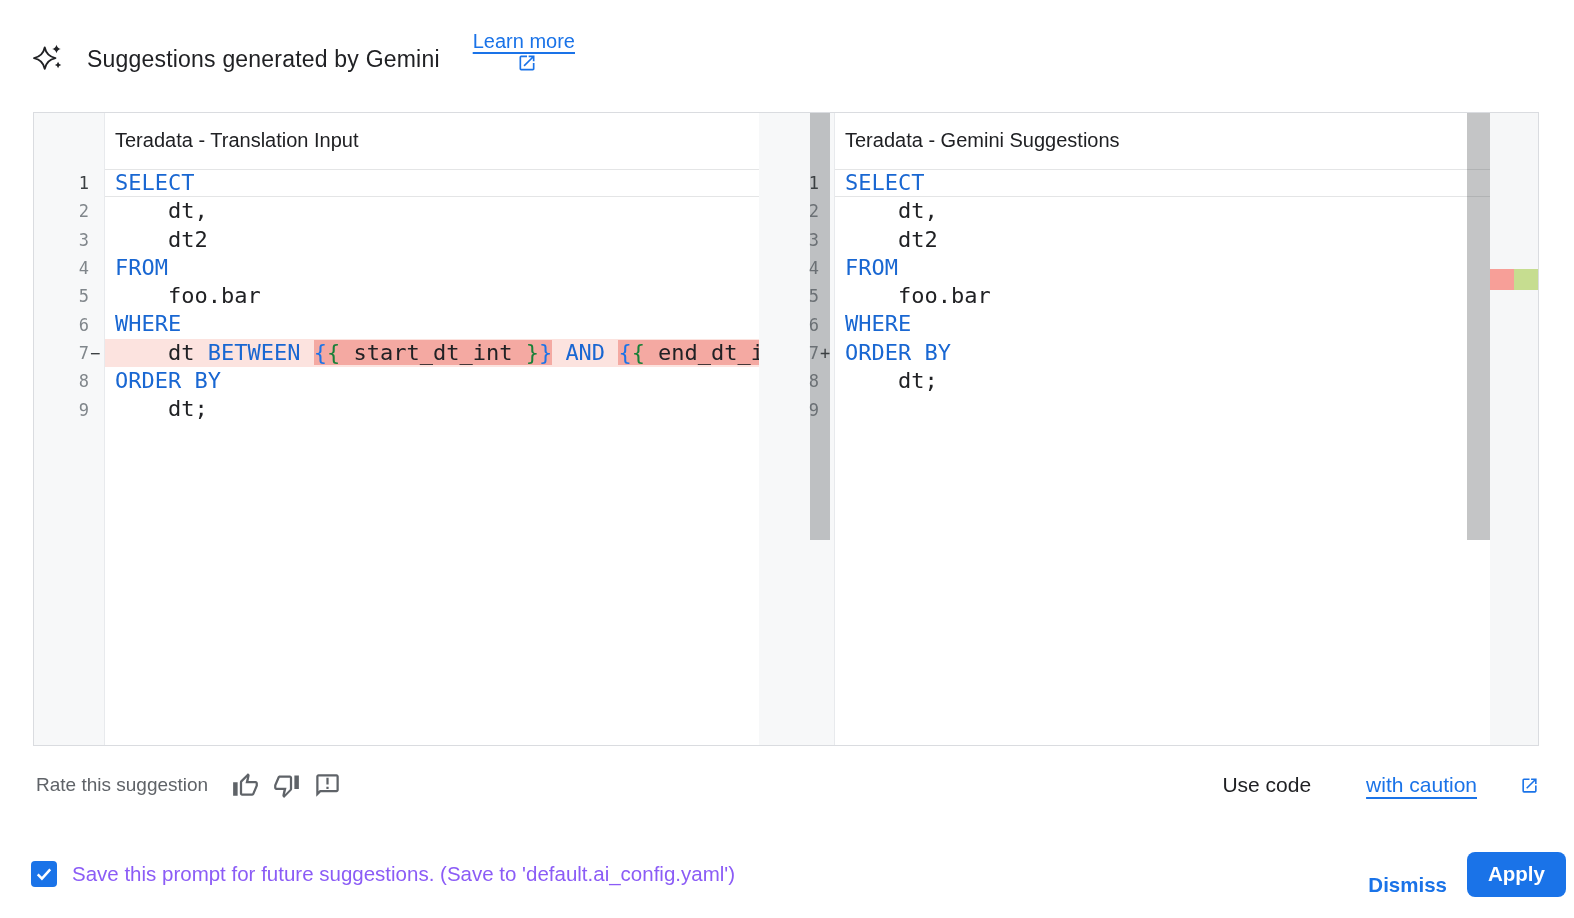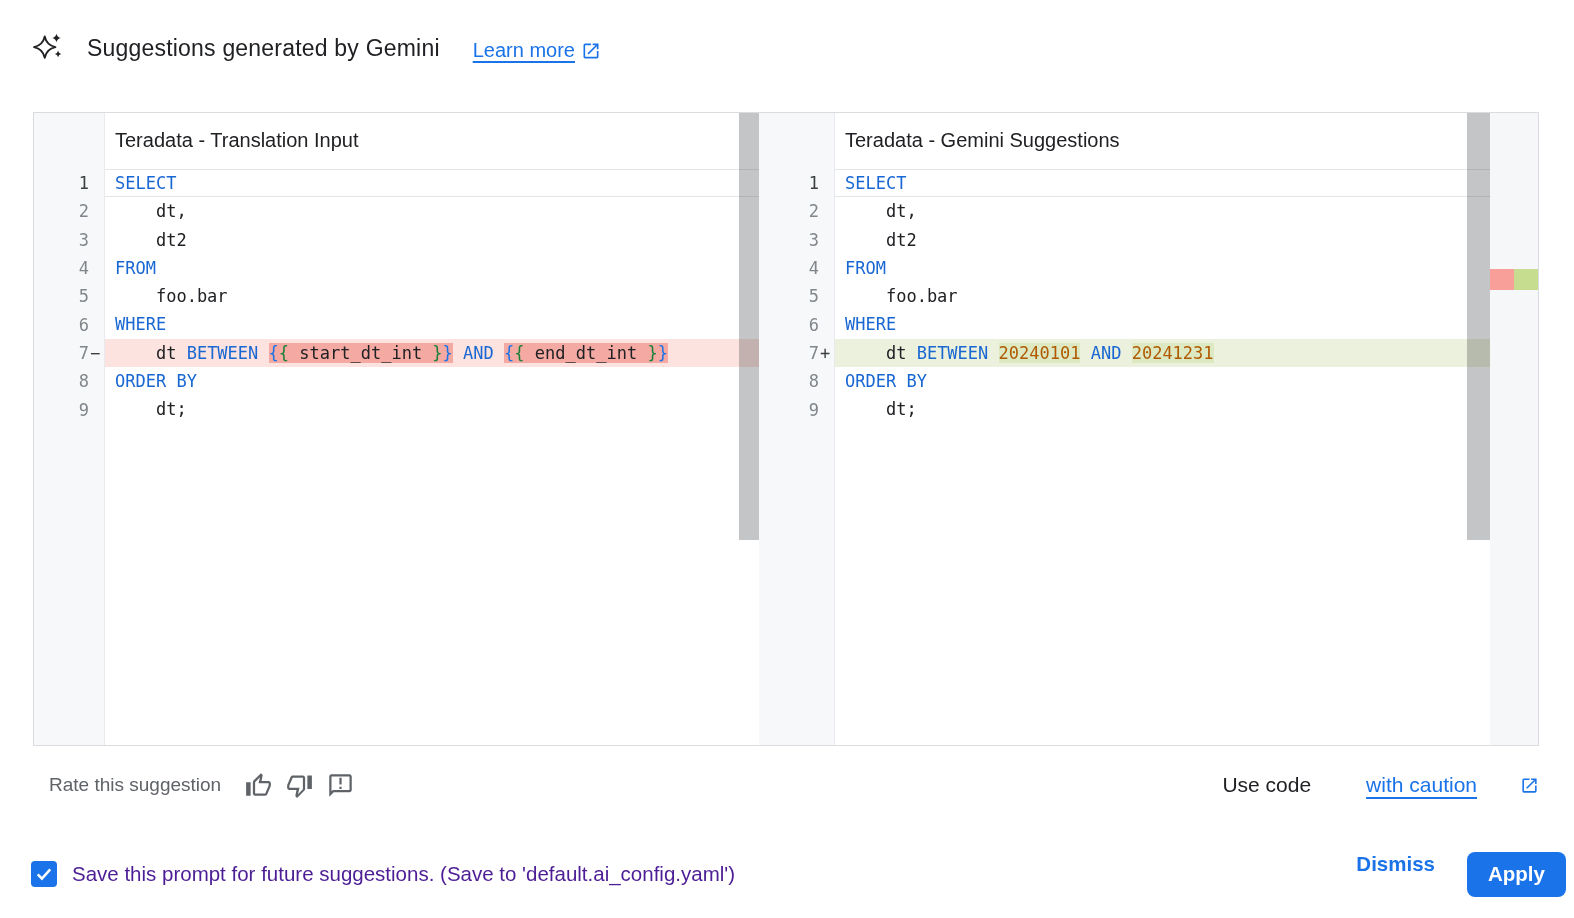--- a/index.html
+++ b/index.html
@@ -3,21 +3,21 @@
 <meta charset="utf-8">
 <style>
   html,body{margin:0;padding:0;background:#fff;}
   .page{position:relative;width:1574px;height:918px;background:#fff;
         font-family:"Liberation Sans", sans-serif;color:#202124;overflow:hidden;}
 
   
   .hdr{position:absolute;left:33px;top:30px;display:flex;align-items:flex-end;}
   .spark{width:32px;height:32px;margin-right:22px;flex:0 0 auto;}
   .hdr-title{font-size:23px;color:#202124;letter-spacing:.2px;}
-  .learn{margin-left:33px;display:flex;align-items:center;cursor:pointer;}
+  .learn{margin-left:33px;display:flex;align-items:center;cursor:pointer;flex-direction:column;}
   .learn a{font-size:20px;color:var(--accent);text-decoration:underline;text-underline-offset:4px;}
   .learn .oin{width:20px;height:20px;margin-left:6px;}
 
   
   .diff{position:absolute;left:33px;top:112px;width:1506px;height:634px;
         border:1px solid #dadce0;background:#fff;display:flex;box-sizing:border-box;
         font-family:"DejaVu Sans Mono","Liberation Mono",monospace;}
   .pane{display:flex;height:100%;position:relative;}
   .pane-l{width:725px;}
   .pane-r{width:779px;}
@@ -26,21 +26,21 @@
   .gutter .gspace{height:56px;}
   .grow{height:28.3px;display:flex;align-items:center;box-sizing:border-box;}
   .grow .gnum{flex:1;text-align:right;}
   .grow .gsign{width:14px;text-align:left;color:#3c4043;padding-left:1px;}
   .grow.current .gnum{color:#3c4043;}
   .gut-l{width:70px;}
   .gut-r{width:75px;}
   .main{position:relative;flex:1;height:100%;border-left:1px solid #e8eaed;box-sizing:border-box;}
   .pane-title{height:56px;box-sizing:border-box;padding:16px 0 0 10px;
               font-family:"Liberation Sans",sans-serif;font-size:20px;color:#202124;}
-  .code{position:relative;font-size:17px;}
+  .code{position:relative;font-size:22px;}
   .pane-r .code{width:calc(100% - 48px);}
   .row{height:28.3px;line-height:28.3px;white-space:pre;padding-left:10px;box-sizing:border-box;}
   .row.current{border-top:1px solid #e4e5e6;border-bottom:1px solid #e4e5e6;line-height:26px;}
   .row.del{background:var(--del-line);}
   .row.add{background:var(--add-line);}
   .row.del .hl{background:var(--del-word);}
   .row.add .hl{background:var(--add-word);}
   .tk-pl{color:#202124;}
   .tk-kw{color:var(--kw);}
   .tk-num{color:var(--numlit);}
@@ -49,39 +49,39 @@
 
   .vscroll{position:absolute;top:0;height:427px;background:rgba(60,64,67,.30);z-index:3;}
   .pane-l .vscroll{right:0;width:20px;}
   .pane-r .vscroll{right:48px;width:23px;}
   .ruler{position:absolute;top:0;right:0;width:48px;height:100%;background:#f6f7f8;z-index:2;}
   .marker{position:absolute;top:156px;height:21px;width:24px;}
   .marker.m-del{left:0;background:var(--mk-red);}
   .marker.m-add{left:24px;background:var(--mk-green);}
 
   
-  .subrow{position:absolute;left:49px;right:35px;top:768px;height:34px;
+  .subrow{position:absolute;left:36px;right:35px;top:768px;height:34px;
           display:flex;align-items:center;justify-content:space-between;}
   .rate{display:flex;align-items:center;color:#5f6368;font-size:19px;}
   .rate .ricons{display:flex;align-items:center;margin-left:24px;gap:14px;}
   .icbtn{width:27px;height:27px;color:#5f6368;cursor:pointer;background:none;border:none;padding:0;}
   .icbtn svg{width:27px;height:27px;fill:#5f6368;}
   .usecode{display:flex;align-items:center;font-size:21px;color:#202124;gap:37px;}
   .usecode a{color:var(--accent);text-decoration:underline;text-underline-offset:5px;margin-left:18px;}
   .usecode .oin{width:19px;height:19px;margin-left:6px;}
 
   
   .footer{position:absolute;left:31px;right:8px;top:850px;height:48px;
           display:flex;align-items:center;justify-content:space-between;}
   .save{display:flex;align-items:center;}
   .cbx{width:26px;height:26px;border-radius:4px;background:var(--accent);
        display:flex;align-items:center;justify-content:center;cursor:pointer;flex:0 0 auto;}
   .cbx svg{width:20px;height:20px;}
-  .save-label{margin-left:15px;font-size:20.5px;color:#4c1d95;}
-  .actions{display:flex;align-items:flex-start;gap:32px;}
+  .save-label{margin-left:15px;font-size:20.5px;color:#8b5cf6;}
+  .actions{display:flex;align-items:flex-end;gap:20px;}
   .btn-text{background:none;border:none;color:var(--accent);font-size:20.5px;font-weight:700;
             font-family:"Liberation Sans",sans-serif;cursor:pointer;padding:0;}
   .btn-fill{background:var(--accent);border:none;color:#fff;font-size:20.5px;font-weight:700;
             font-family:"Liberation Sans",sans-serif;border-radius:8px;width:99px;height:45px;cursor:pointer;}
 </style>
 </head>
 <body>
 
 <div class="page">
 
@@ -201,21 +201,20 @@
         </div>
       <div class="main">
         <div class="pane-title">Teradata - Gemini Suggestions</div>
         <div class="code">
             <div class="row current"><span class="tk tk-kw">SELECT</span></div>
             <div class="row"><span class="tk tk-pl">    dt,</span></div>
             <div class="row"><span class="tk tk-pl">    dt2</span></div>
             <div class="row"><span class="tk tk-kw">FROM</span></div>
             <div class="row"><span class="tk tk-pl">    foo.bar</span></div>
             <div class="row"><span class="tk tk-kw">WHERE</span></div>
-            <div class="row add"><span class="tk tk-pl">    dt </span><span class="tk tk-kw">BETWEEN</span><span class="tk tk-pl"> </span><span class="tk tk-num hl">20240101</span><span class="tk tk-pl"> </span><span class="tk tk-kw">AND</span><span class="tk tk-pl"> </span><span class="tk tk-num hl">20241231</span></div>
             <div class="row"><span class="tk tk-kw">ORDER BY</span></div>
             <div class="row"><span class="tk tk-pl">    dt;</span></div>
           </div>
         <div class="vscroll"></div>
         <div class="ruler">
           <div class="marker m-del"></div>
           <div class="marker m-add"></div>
         </div>
       </div>
     </section>

